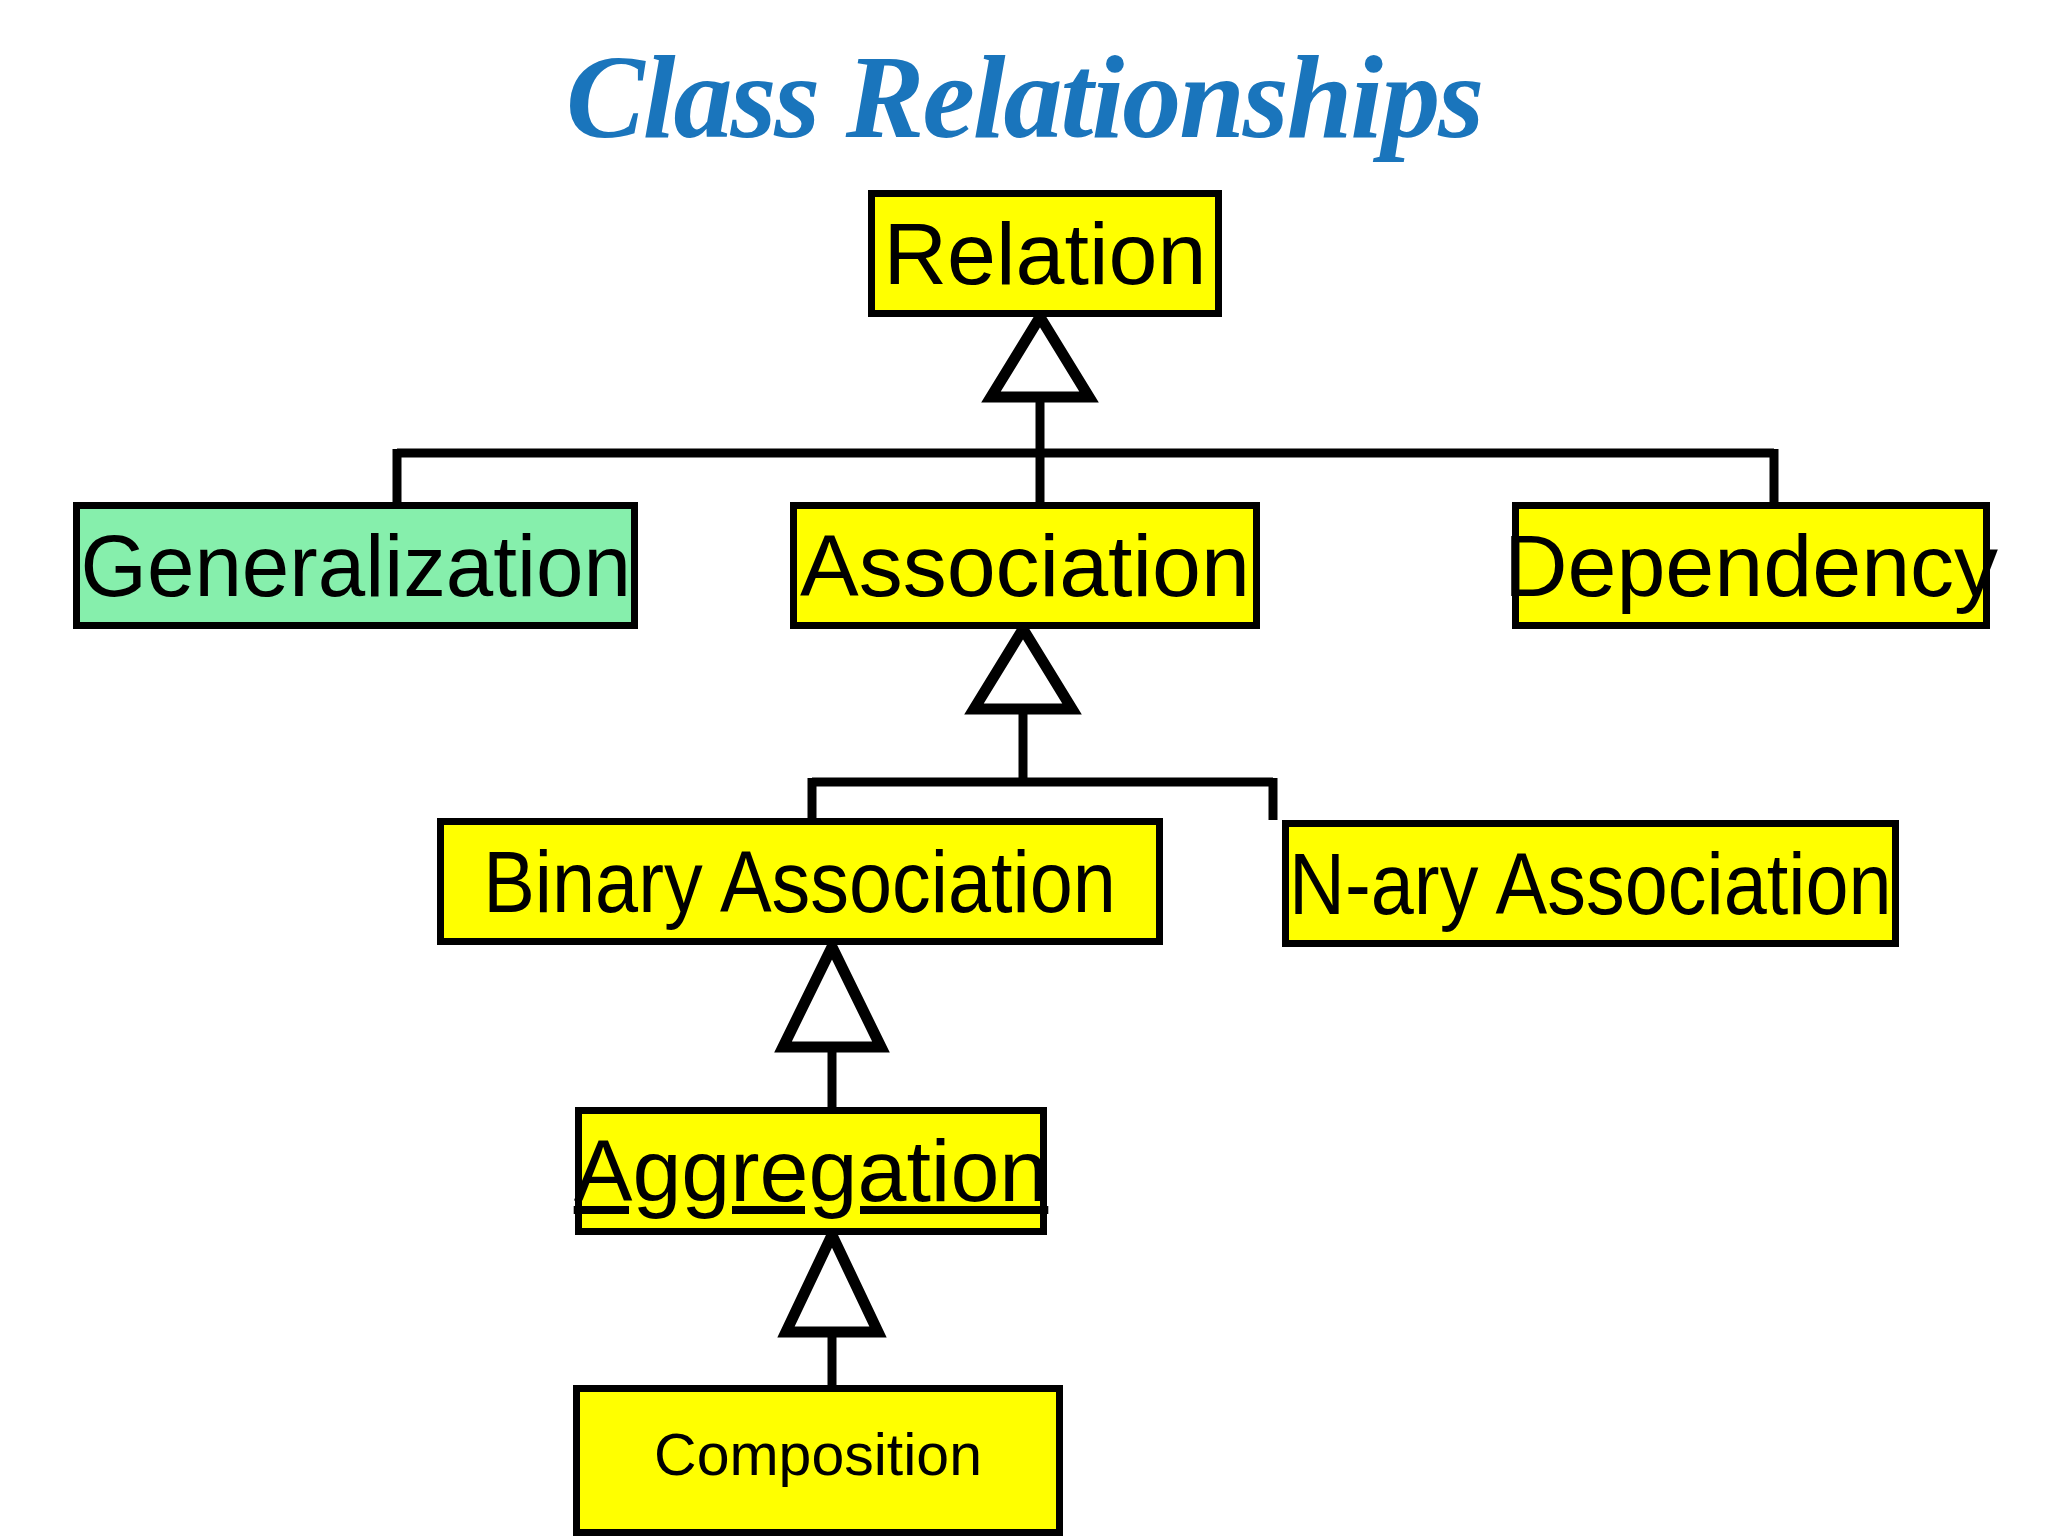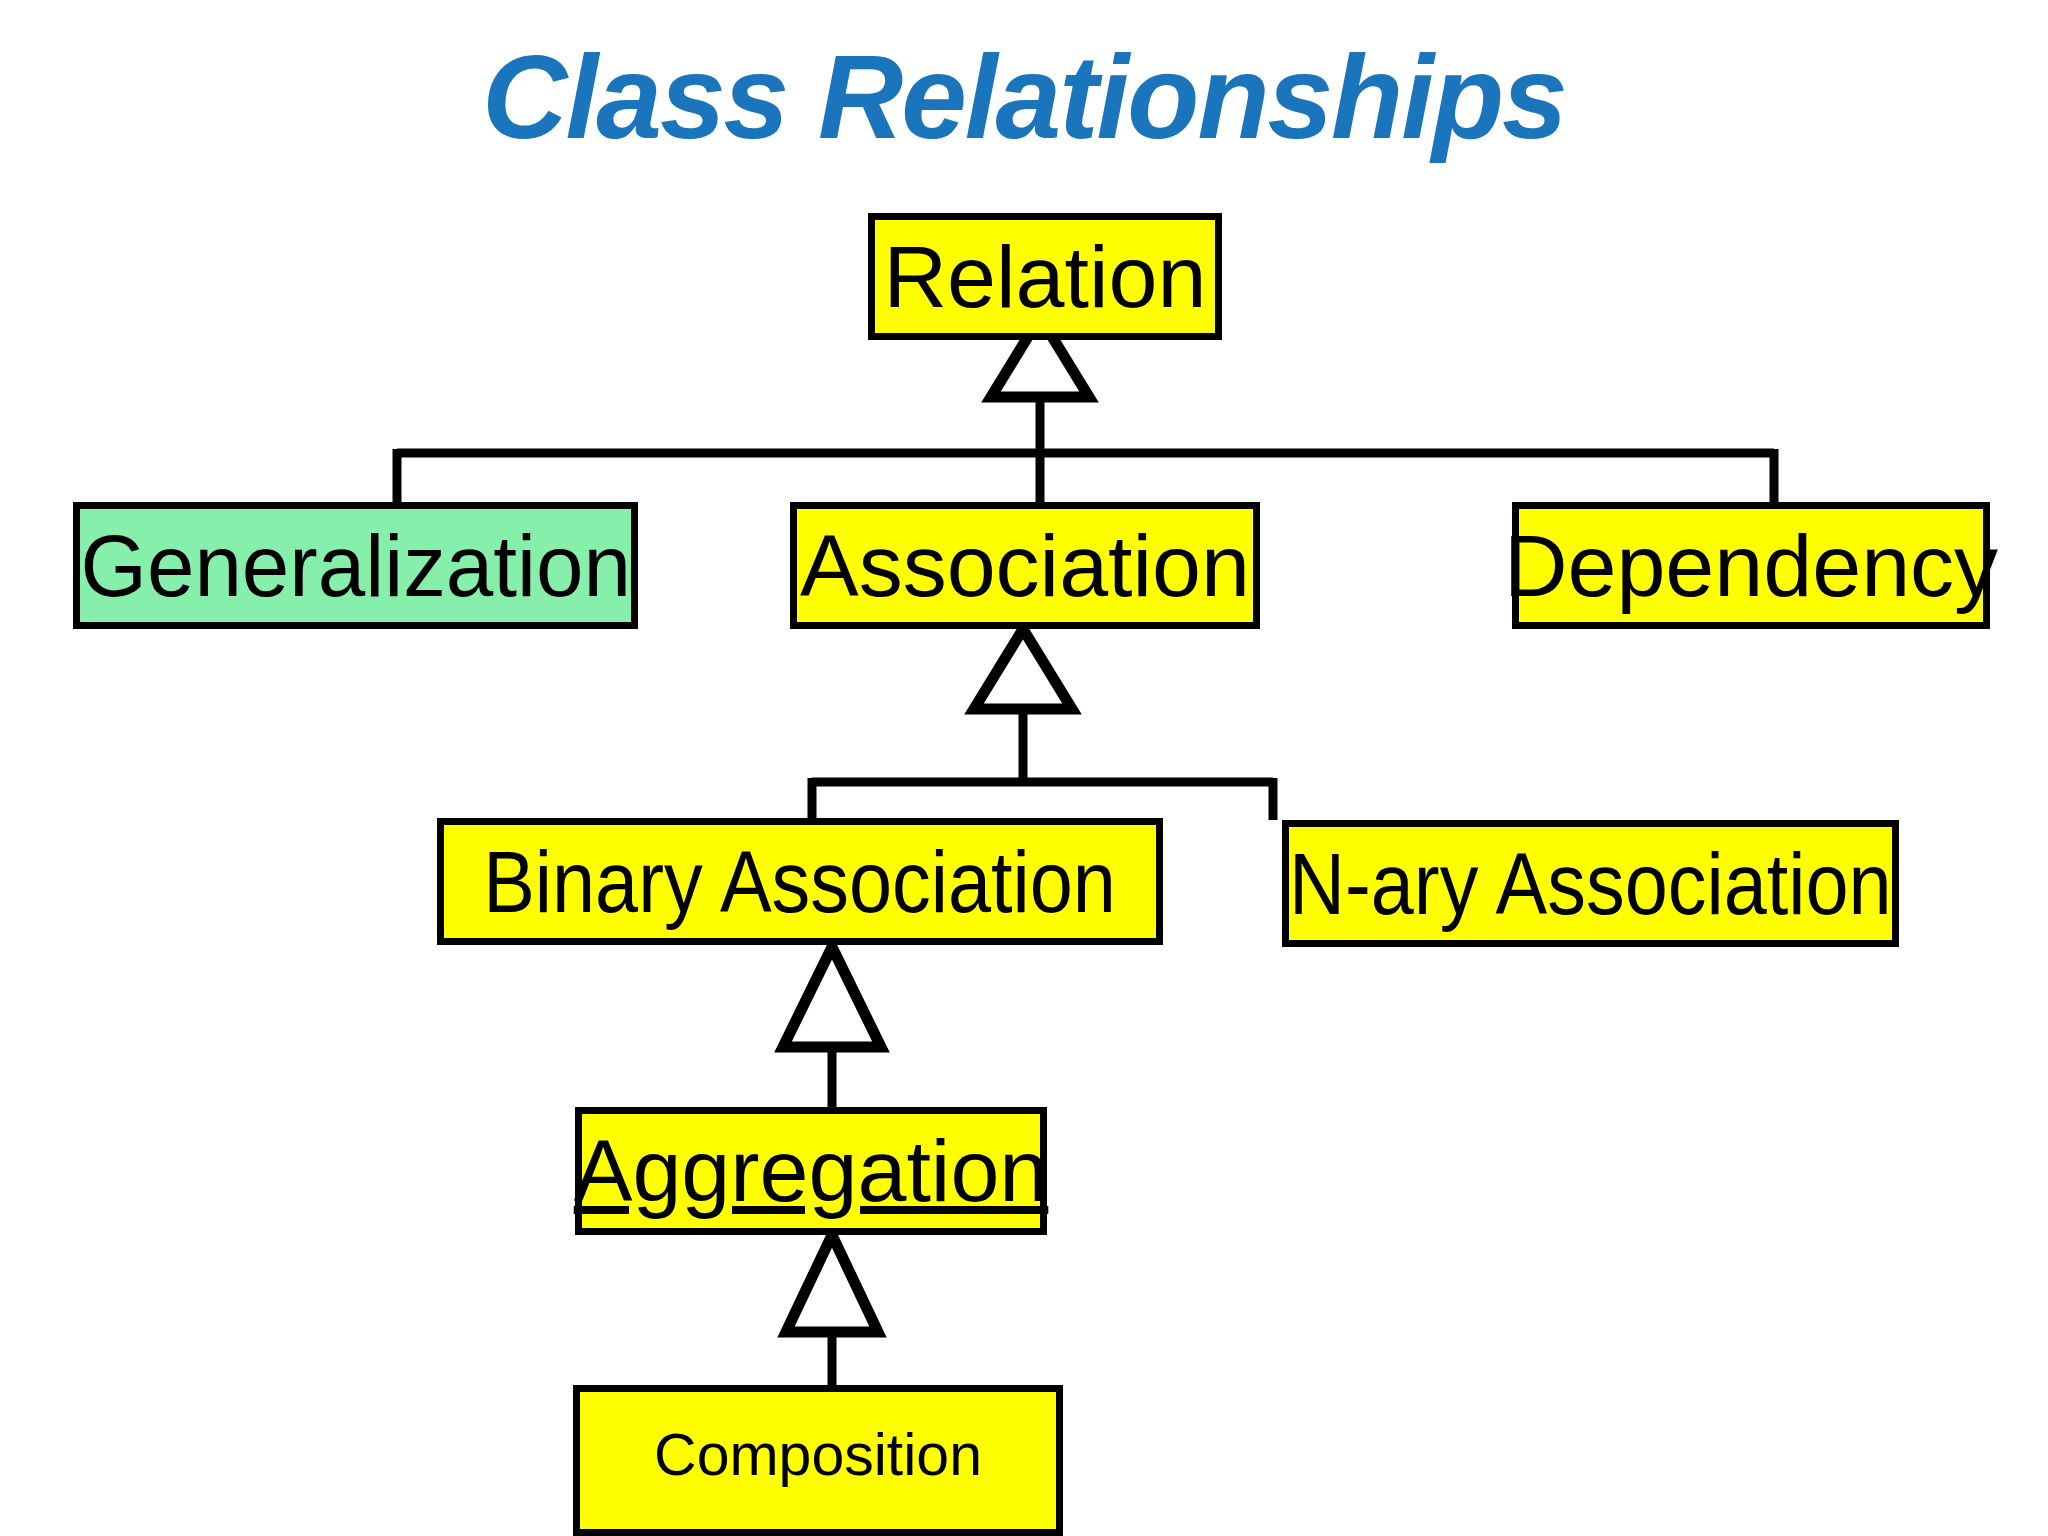--- a/index.html
+++ b/index.html
@@ -18,21 +18,21 @@
     background: #ffffff;
     overflow: hidden;
   }
   
   #diagram-title {
     position: absolute;
     left: 0;
     top: 36px;
     width: 2048px;
     text-align: center;
-    font-family: Liberation Sans, sans-serif;
+    font-family: Liberation Serif, serif;
     font-size: 118px;
     font-weight: bold;
     font-style: italic;
     letter-spacing: -2px;
     line-height: 1.05;
     color: #1a75bc;
     white-space: nowrap;
     user-select: none;
   }
   
@@ -117,21 +117,21 @@
       <polygon points="1040,317 1089,397 991,397"></polygon>
 
       <polygon points="1023,629 1072,709 974,709"></polygon>
 
       <polygon points="832,947 881,1047 783,1047"></polygon>
 
       <polygon points="832,1235 878,1332 786,1332"></polygon>
     </g>
   </svg>
 
-  <div class="node" id="node-relation" style="background: rgb(255, 255, 0); border-color: rgb(0, 0, 0); margin-top: 23px;">
+  <div class="node" id="node-relation" style="background: rgb(255, 255, 0); border-color: rgb(0, 0, 0);">
     <span class="node-label" style="color: rgb(0, 0, 0);">Relation</span>
   </div>
 
   <div class="node" id="node-generalization" style="background: #86efac; border-color: rgb(0, 0, 0);">
     <span class="node-label" style="color: rgb(0, 0, 0);">Generalization</span>
   </div>
 
   <div class="node" id="node-dependency" style="background: rgb(255, 255, 0); border-color: rgb(0, 0, 0);">
     <span class="node-label" style="color: rgb(0, 0, 0);">Dependency</span>
   </div>

